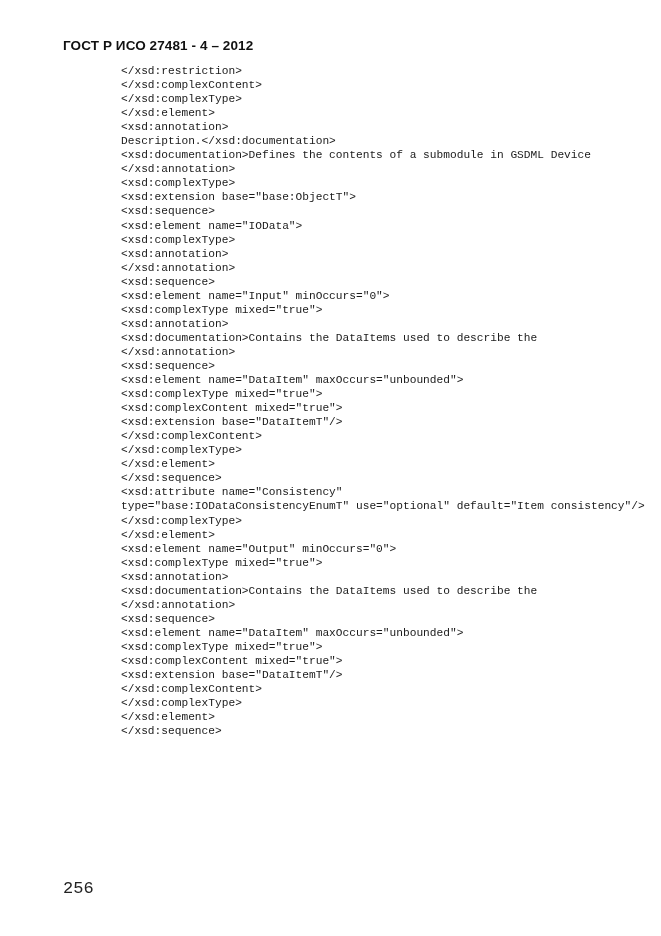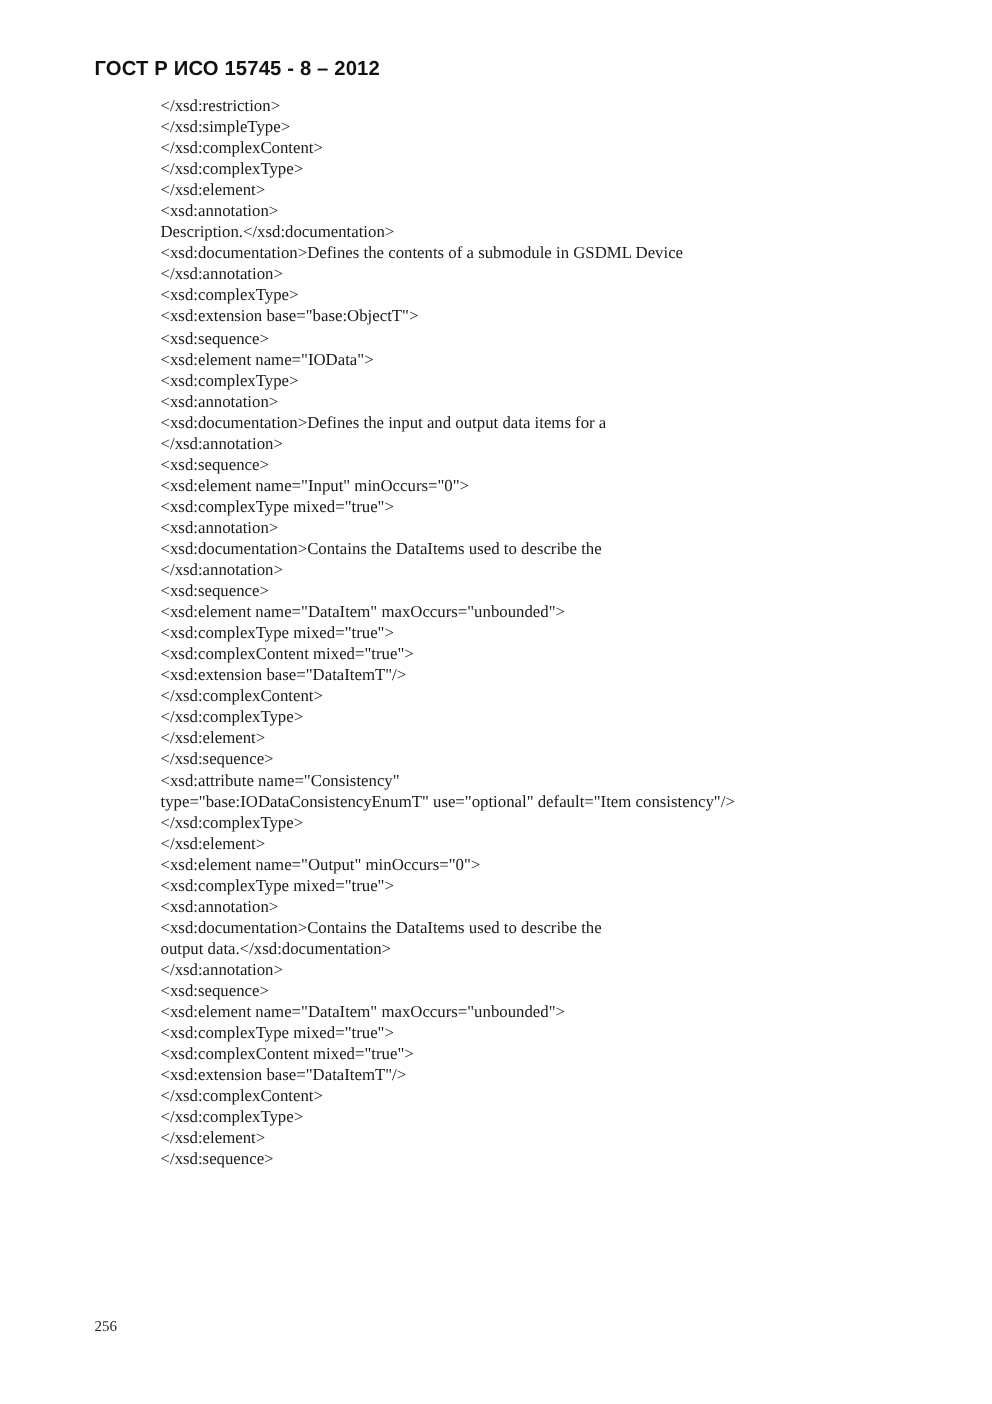--- a/index.html
+++ b/index.html
@@ -4,54 +4,52 @@
 <style>
   html, body { margin: 0; padding: 0; background: #ffffff; }
   body { width: 661px; height: 936px; position: relative; overflow: hidden; }
   .header {
     position: absolute; left: 63px; top: 38px;
     font-family: "Liberation Sans", sans-serif;
     font-weight: bold; font-size: 13.5px; color: #111;
     letter-spacing: 0.1px;
   }
   .code {
-    position: absolute; left: 107px; top: 64px;
-    font-family: Liberation Serif, serif;
+    position: absolute; left: 121px; top: 64px;
+    font-family: Liberation Mono, monospace;
     font-size: 11.2px; line-height: 14.05px; color: #1a1a1a;
     margin: 0; padding: 0; list-style: none;
   }
   .code li { white-space: nowrap; height: 14.05px; }
   .page-number {
     position: absolute; left: 63px; top: 879px;
-    font-family: Liberation Serif, serif;
-    font-size: 10px; color: #222;
+    font-family: Liberation Mono, monospace;
+    font-size: 17px; color: #222;
   }
 </style>
 </head>
 <body>
 
-<div class="header">ГОСТ Р ИСО 15745 - 8 – 2012</div>
+<div class="header">ГОСТ Р ИСО 27481 - 4 – 2012</div>
 
 <ul class="code" id="code-listing">
     <li>&lt;/xsd:restriction&gt;</li>
-    <li>&lt;/xsd:simpleType&gt;</li>
     <li>&lt;/xsd:complexContent&gt;</li>
     <li>&lt;/xsd:complexType&gt;</li>
     <li>&lt;/xsd:element&gt;</li>
     <li>&lt;xsd:annotation&gt;</li>
     <li>Description.&lt;/xsd:documentation&gt;</li>
     <li>&lt;xsd:documentation&gt;Defines the contents of a submodule in GSDML Device</li>
     <li>&lt;/xsd:annotation&gt;</li>
     <li>&lt;xsd:complexType&gt;</li>
     <li>&lt;xsd:extension base="base:ObjectT"&gt;</li>
     <li>&lt;xsd:sequence&gt;</li>
     <li>&lt;xsd:element name="IOData"&gt;</li>
     <li>&lt;xsd:complexType&gt;</li>
     <li>&lt;xsd:annotation&gt;</li>
-    <li>&lt;xsd:documentation&gt;Defines the input and output data items for a</li>
     <li>&lt;/xsd:annotation&gt;</li>
     <li>&lt;xsd:sequence&gt;</li>
     <li>&lt;xsd:element name="Input" minOccurs="0"&gt;</li>
     <li>&lt;xsd:complexType mixed="true"&gt;</li>
     <li>&lt;xsd:annotation&gt;</li>
     <li>&lt;xsd:documentation&gt;Contains the DataItems used to describe the</li>
     <li>&lt;/xsd:annotation&gt;</li>
     <li>&lt;xsd:sequence&gt;</li>
     <li>&lt;xsd:element name="DataItem" maxOccurs="unbounded"&gt;</li>
     <li>&lt;xsd:complexType mixed="true"&gt;</li>
@@ -62,21 +60,20 @@
     <li>&lt;/xsd:element&gt;</li>
     <li>&lt;/xsd:sequence&gt;</li>
     <li>&lt;xsd:attribute name="Consistency"</li>
     <li>type="base:IODataConsistencyEnumT" use="optional" default="Item consistency"/&gt;</li>
     <li>&lt;/xsd:complexType&gt;</li>
     <li>&lt;/xsd:element&gt;</li>
     <li>&lt;xsd:element name="Output" minOccurs="0"&gt;</li>
     <li>&lt;xsd:complexType mixed="true"&gt;</li>
     <li>&lt;xsd:annotation&gt;</li>
     <li>&lt;xsd:documentation&gt;Contains the DataItems used to describe the</li>
-    <li>output data.&lt;/xsd:documentation&gt;</li>
     <li>&lt;/xsd:annotation&gt;</li>
     <li>&lt;xsd:sequence&gt;</li>
     <li>&lt;xsd:element name="DataItem" maxOccurs="unbounded"&gt;</li>
     <li>&lt;xsd:complexType mixed="true"&gt;</li>
     <li>&lt;xsd:complexContent mixed="true"&gt;</li>
     <li>&lt;xsd:extension base="DataItemT"/&gt;</li>
     <li>&lt;/xsd:complexContent&gt;</li>
     <li>&lt;/xsd:complexType&gt;</li>
     <li>&lt;/xsd:element&gt;</li>
     <li>&lt;/xsd:sequence&gt;</li>

